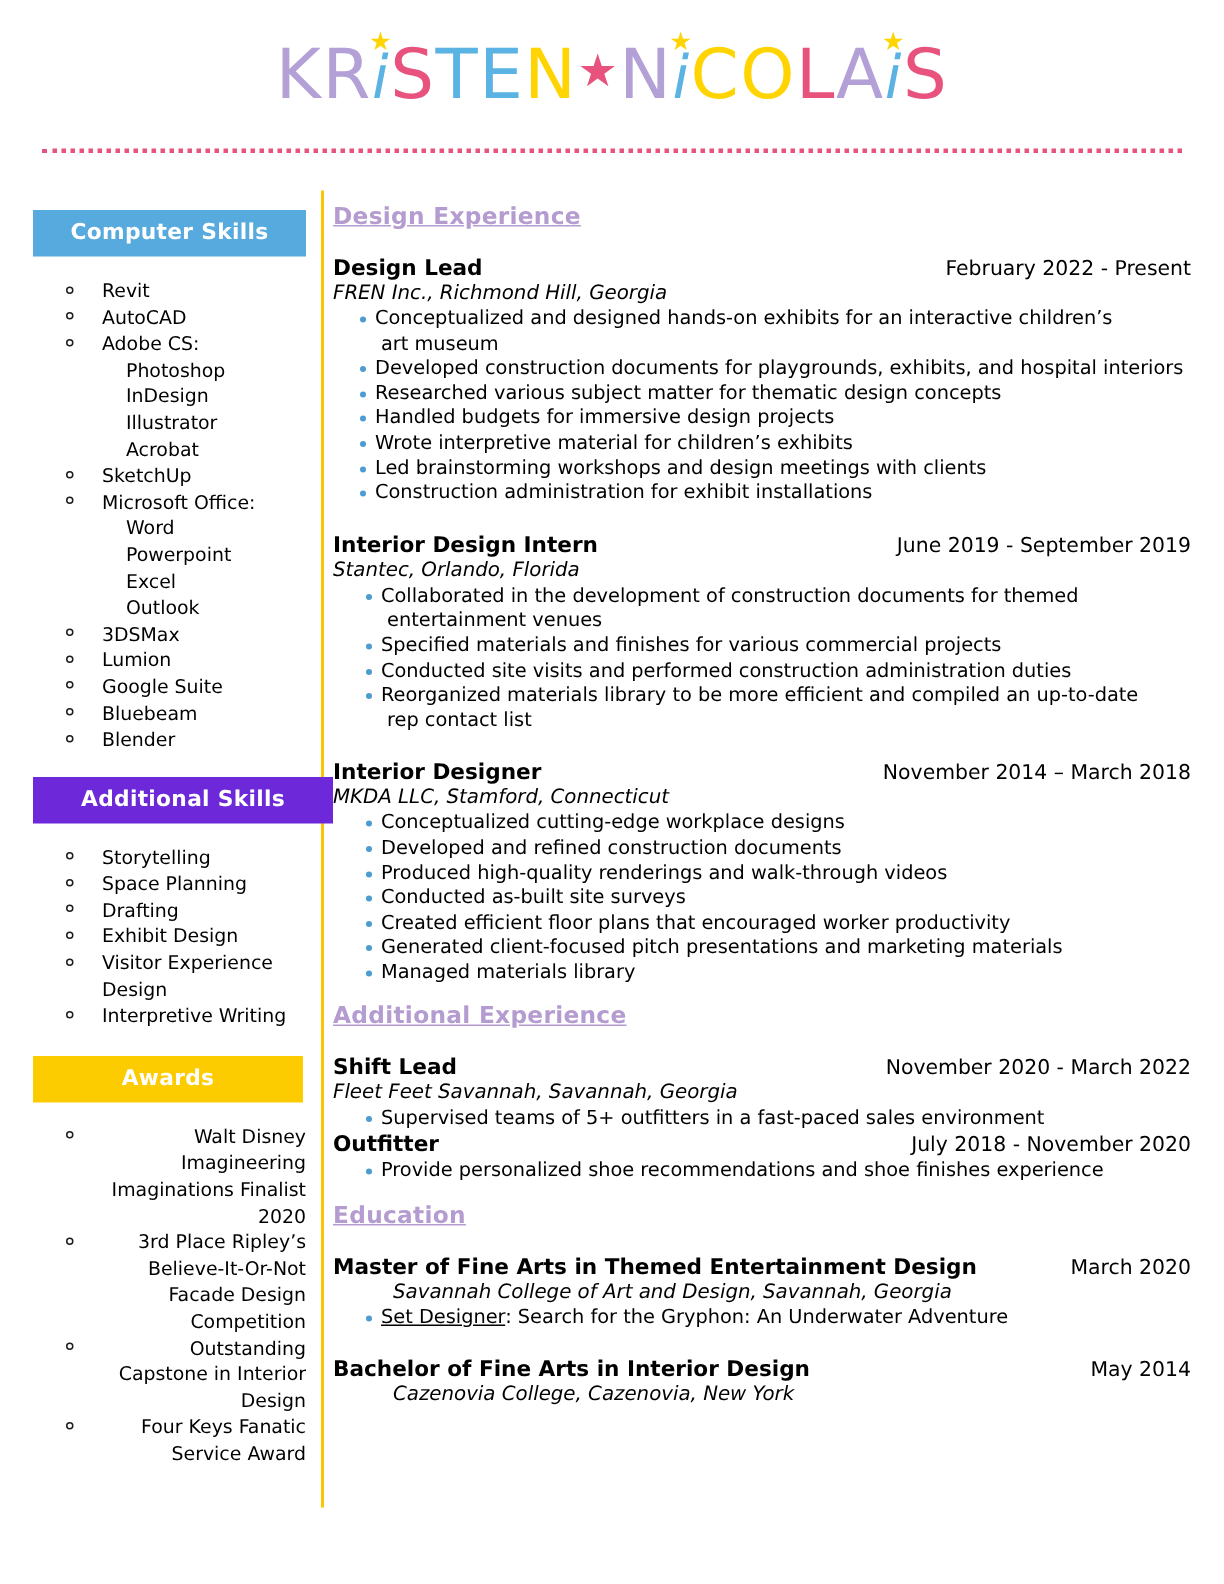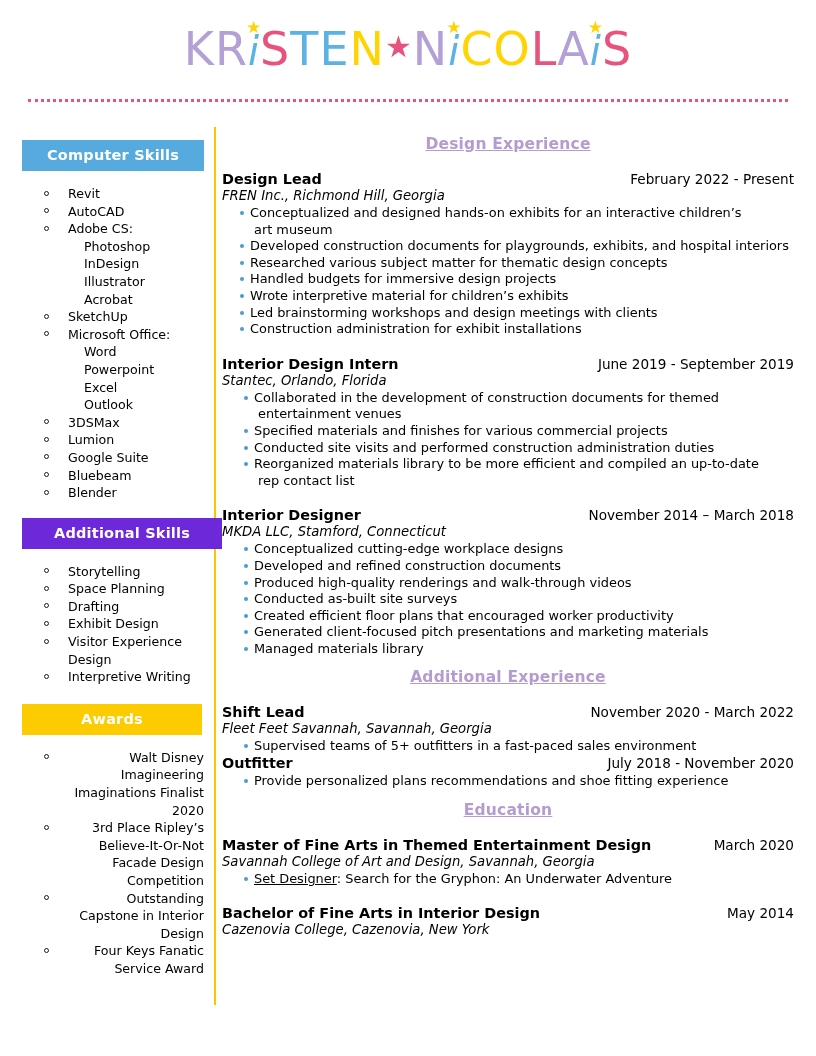--- a/index.html
+++ b/index.html
@@ -131,21 +131,20 @@
   ul.awards li { line-height: 17.6px; text-align: right; }
 
   
   .right-col {
     position: absolute;
     left: 222px;
     top: 0;
     width: 572px;
   }
   .section-title {
-    text-align: center;
     color: #B49BD0;
     font-weight: bold;
     font-size: 15.5px;
     text-decoration: underline;
     margin: 11px 0 0 0;
     letter-spacing: 0.2px;
   }
   .job { margin-top: 18px; }
   .job.tight { margin-top: 14px; }
   .job-head {
@@ -197,20 +196,21 @@
 
   .edu { margin-top: 18px; }
   .edu-deg {
     font-weight: bold;
     font-size: 14.4px;
   }
   .edu-school {
     font-style: italic;
     font-size: 13.2px;
     margin-top: 1px;
+    margin-left: 40px;
   }
 </style>
 </head>
 <body>
 
 <div class="header">
   <div class="name" id="name-holder"><span class="ltr" style="color: rgb(179, 160, 214);">K</span><span class="ltr" style="color: rgb(179, 160, 214);">R</span><span class="dotted-i" style="color: rgb(91, 179, 228);">i<span class="star" style="color: rgb(255, 212, 0);">★</span></span><span class="ltr" style="color: rgb(232, 83, 126);">S</span><span class="ltr" style="color: rgb(91, 179, 228);">T</span><span class="ltr" style="color: rgb(91, 179, 228);">E</span><span class="ltr" style="color: rgb(255, 212, 0);">N</span><span class="midstar" style="color: rgb(232, 83, 126);">★</span><span class="ltr" style="color: rgb(179, 160, 214);">N</span><span class="dotted-i" style="color: rgb(91, 179, 228);">i<span class="star" style="color: rgb(255, 212, 0);">★</span></span><span class="ltr" style="color: rgb(255, 212, 0);">C</span><span class="ltr" style="color: rgb(255, 212, 0);">O</span><span class="ltr" style="color: rgb(232, 83, 126);">L</span><span class="ltr" style="color: rgb(179, 160, 214);">A</span><span class="dotted-i" style="color: rgb(91, 179, 228);">i<span class="star" style="color: rgb(255, 212, 0);">★</span></span><span class="ltr" style="color: rgb(232, 83, 126);">S</span></div>
 </div>
 <div class="dotted-rule"></div>
 
@@ -312,21 +312,21 @@
         <ul class="duties indent">
           <li><span class="dot"></span><span>Supervised teams of 5+ outfitters in a fast-paced sales environment</span></li>
         </ul>
       </div>
       <div class="job tight" style="margin-top: 0px;">
         <div class="job-head">
           <div class="job-title">Outfitter</div>
           <div class="job-date">July 2018 - November 2020</div>
         </div>
         <ul class="duties indent">
-          <li><span class="dot"></span><span>Provide personalized plans recommendations and shoe fitting experience</span></li>
+          <li><span class="dot"></span><span>Provide personalized shoe recommendations and shoe finishes experience</span></li>
         </ul>
       </div>
       <div class="section-title">Education</div>
       <div class="edu">
         <div class="job-head">
           <div class="edu-deg">Master of Fine Arts in Themed Entertainment Design</div>
           <div class="job-date">March 2020</div>
         </div>
         <div class="edu-school">Savannah College of Art and Design, Savannah, Georgia</div>
         <ul class="duties indent">

